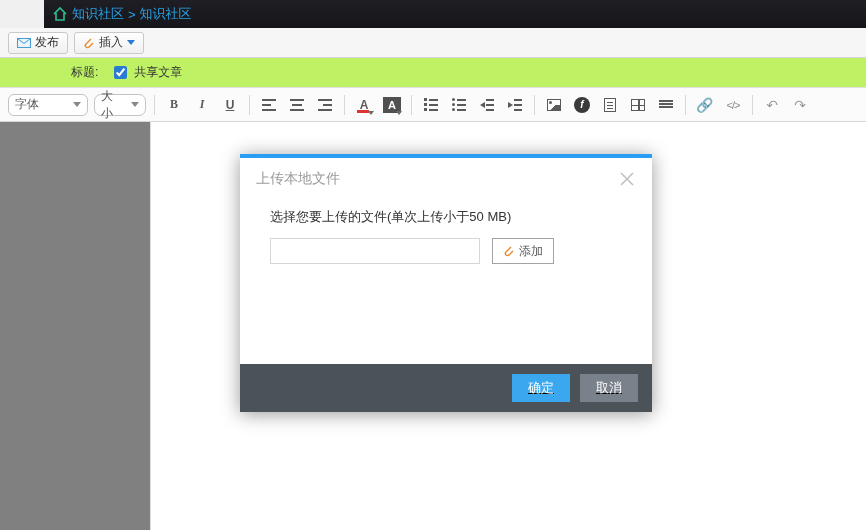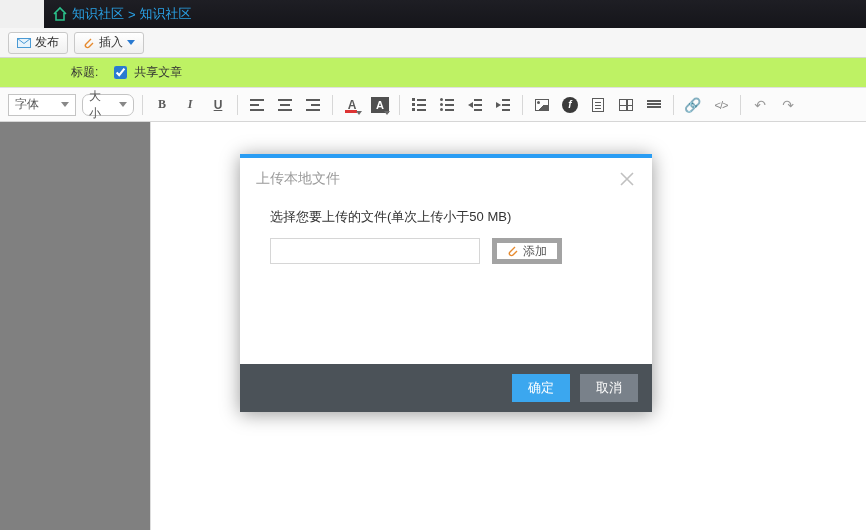--- a/index.html
+++ b/index.html
@@ -81,21 +81,21 @@
   }
   .select {
     height: 22px;
     border: 1px solid #c4c4c4;
     background: #fff;
     display: inline-flex; align-items: center;
     padding: 0 6px; gap: 4px;
     color: #555; font-size: 12px;
     cursor: pointer;
   }
-  .select.font { width: 68px; justify-content: space-between; }
+  .select.font { width: 80px; justify-content: space-between; border-radius: 6px; }
   .select.size { width: 52px; justify-content: space-between; border-radius: 7px; }
   .tsep {
     width:1px; height:20px; background:#d7d7d7; margin:0 2px;
   }
   .tbtn {
     width: 22px; height: 22px;
     display:inline-flex; align-items:center; justify-content:center;
     color:#5a5a5a; cursor:pointer; border-radius:2px;
     position: relative;
   }
@@ -202,29 +202,29 @@
   .modal .mbody {
     padding: 14px 30px 100px 30px;
   }
   .mbody .hint { color:#333; font-size:13px; margin-bottom:12px; }
   .fileline { display:flex; gap:12px; align-items:center; }
   .fileinput {
     width: 210px; height:26px; border:1px solid #d6d6d6;
   }
   .addbtn {
     height:26px; padding:0 10px;
-    border:5px solid #a3a3a3; background:#fff;
+    border:1px solid #a3a3a3; background:#fff;
     display:inline-flex; align-items:center; gap:4px;
     color:#555; cursor:pointer;
   }
   .clip { color:#e68a2e; }
   .modal .mfoot {
     background:#4b5258;
     padding: 10px 14px;
-    display:flex; justify-content:flex-end; gap:10px;
+    display:flex; justify-content:flex-end; gap:10px;text-decoration:underline;
   }
   .mbtn {
     min-width:58px; height:28px;
     border:none; color:#fff; font-size:13px; cursor:pointer;
   }
   .mbtn.ok { background:#3ba7ef; }
   .mbtn.cancel { background:#79818a; }
 
   svg { display:block; }
 </style>

